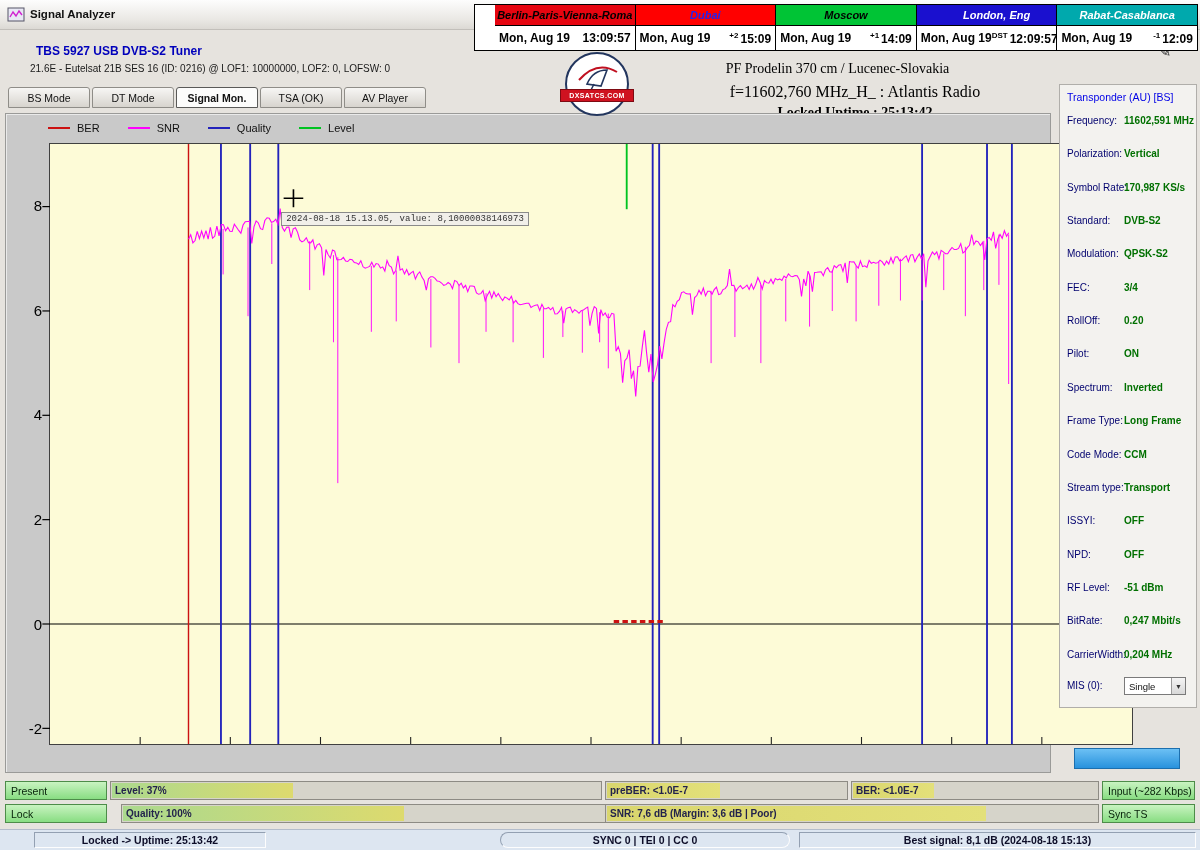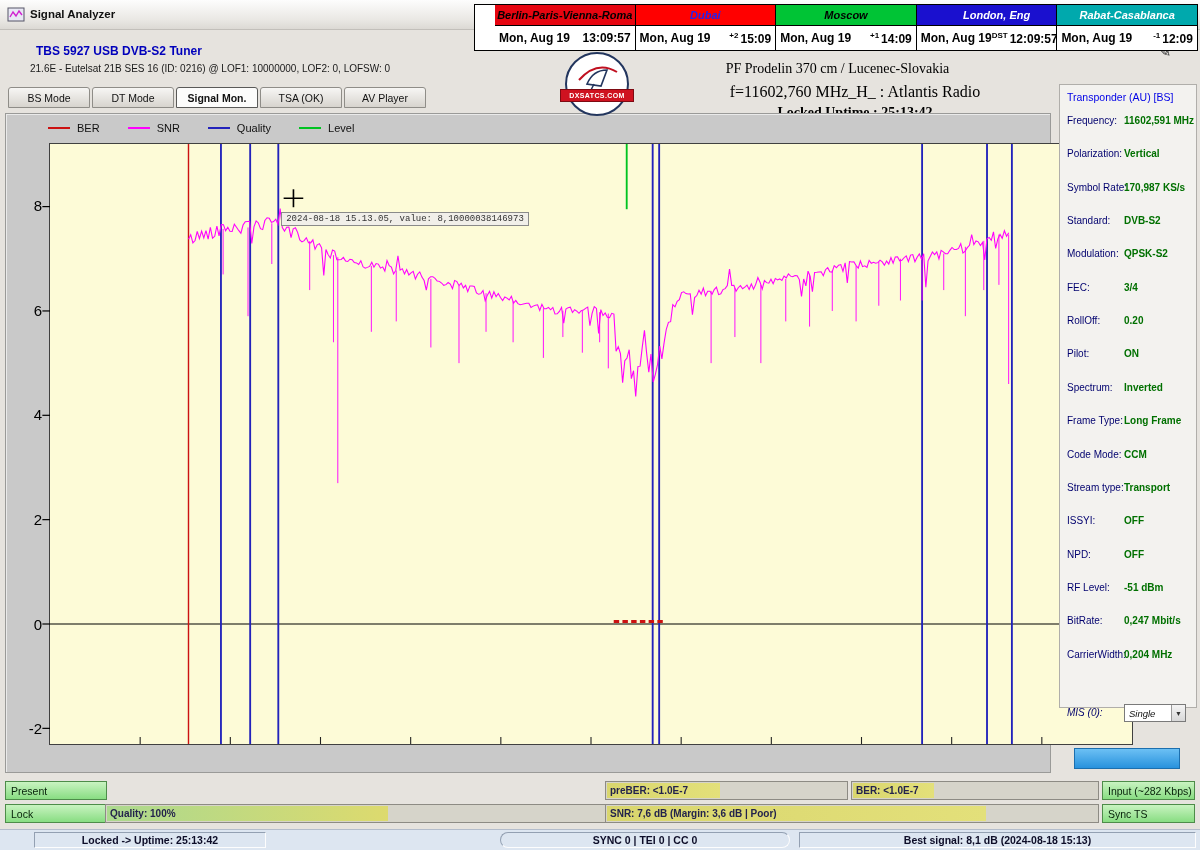--- a/index.html
+++ b/index.html
@@ -327,45 +327,49 @@
         </div>
         <div class="tp-row" style="top: 530.25px;">
           <span class="tp-label">BitRate:</span>
           <span class="tp-value">0,247 Mbit/s</span>
         </div>
         <div class="tp-row" style="top: 563.6px;">
           <span class="tp-label">CarrierWidth:</span>
           <span class="tp-value">0,204 MHz</span>
         </div>
       </div>
-    <div class="tp-row" id="mis-row" style="top: 622px; font-style: italic;">
+    <div class="tp-row" id="mis-row" style="top: 595px;">
       <span class="tp-label">MIS (0):</span>
       <span class="mis-select">
         <span class="mis-value">Single</span>
         <span class="mis-arrow-box">▼</span>
       </span>
     </div>
   </div>
   <div class="tp-button"></div>
 
   <div class="status-row" id="status-row-0" style="top:781px">
       <div class="flag" style="left: 0px; width: 102px;">Present</div>
+      <div class="sbar" style="left: 105px; width: 492px;">
+        <div class="sbar-fill fill-mixed" style="width: 37%;"></div>
+        <span class="sbar-label">Level: 37%</span>
+      </div>
       <div class="sbar" style="left: 600px; width: 243px;">
         <div class="sbar-fill fill-yellow" style="width: 47%;"></div>
         <span class="sbar-label">preBER: &lt;1.0E-7</span>
       </div>
       <div class="sbar" style="left: 846px; width: 248px;">
         <div class="sbar-fill fill-yellow" style="width: 33%;"></div>
         <span class="sbar-label">BER: &lt;1.0E-7</span>
       </div>
       <div class="flag" style="left: 1097px; width: 93px;">Input (~282 Kbps)</div>
     </div>
   <div class="status-row" id="status-row-1" style="top:804px">
       <div class="flag" style="left: 0px; width: 102px;">Lock</div>
-      <div class="sbar" style="left: 100px; width: 564px;">
+      <div class="sbar" style="left: 116px; width: 564px;">
         <div class="sbar-fill fill-mixed" style="width: 50%;"></div>
         <span class="sbar-label">Quality: 100%</span>
       </div>
       <div class="sbar" style="left: 600px; width: 494px;">
         <div class="sbar-fill fill-yellow" style="width: 77%;"></div>
         <span class="sbar-label">SNR: 7,6 dB (Margin: 3,6 dB | Poor)</span>
       </div>
       <div class="flag" style="left: 1097px; width: 93px;">Sync TS</div>
     </div>
 

